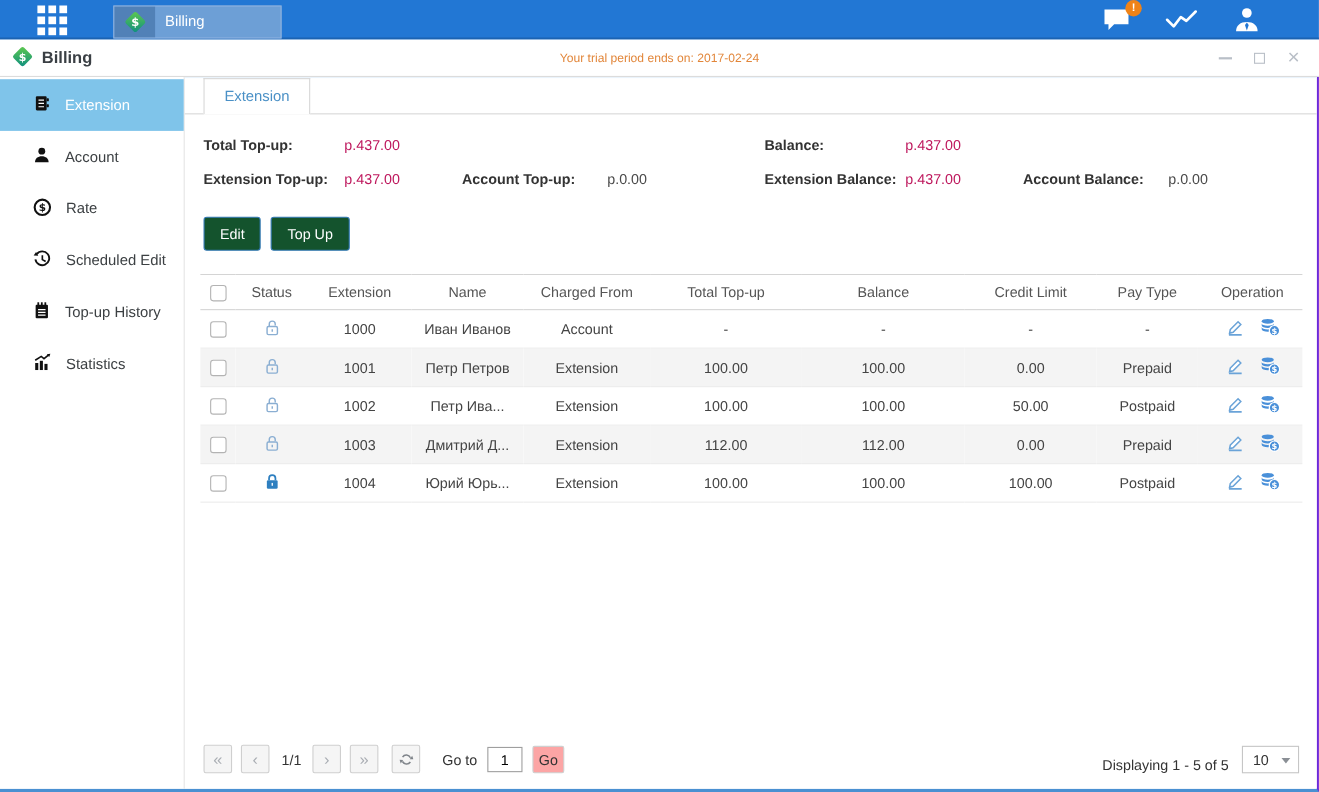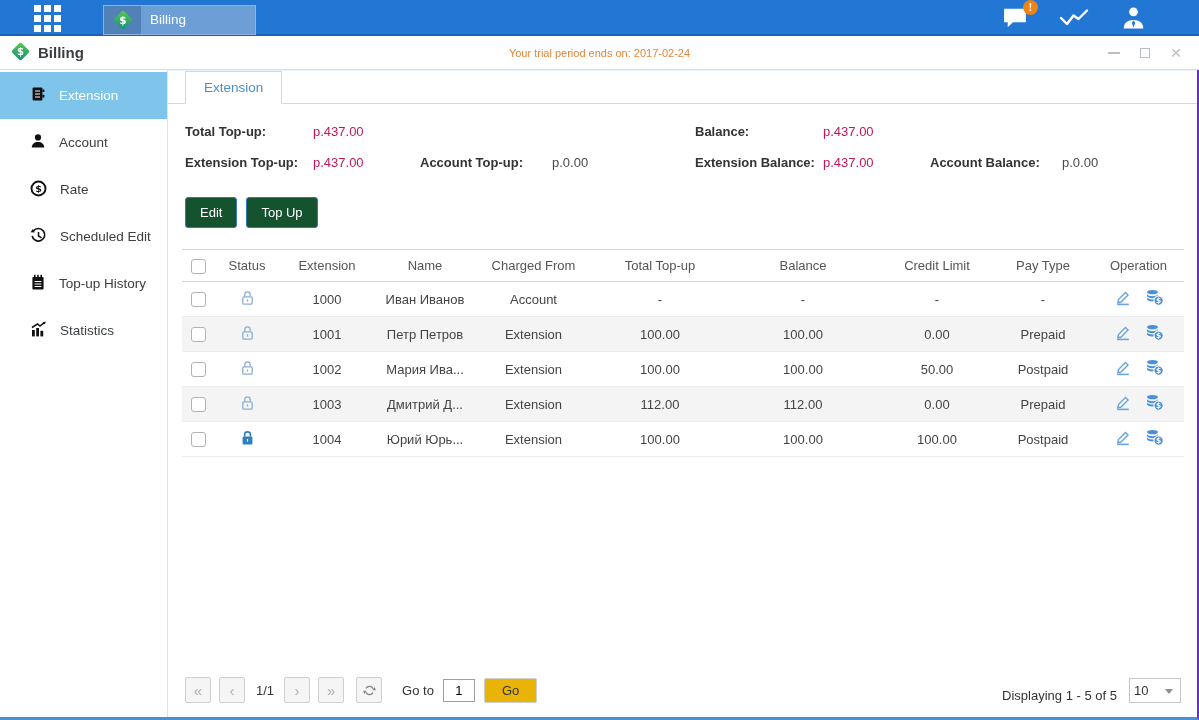--- a/index.html
+++ b/index.html
@@ -58,23 +58,23 @@
   tbody td { height:35px; text-align:center; border-bottom:1px solid #ececec; overflow:hidden; white-space:nowrap; }
   tbody tr:nth-child(even) { background:#f4f4f4; }
   .cb { display:inline-block; width:15px; height:15px; border:1px solid #b3b3b3; border-radius:3px; background:#fff; vertical-align:middle; cursor:pointer; }
   .op { display:inline-block; margin:0 7px; cursor:pointer; vertical-align:middle; }
   
   .pagination { height:46px; display:flex; align-items:center; padding:0 16px 8px 17px; flex:none; color:#333; }
   .pg-btn { width:26px; height:26px; border:1px solid #cfcfcf; background:#f5f5f5; border-radius:2px; display:flex; align-items:center; justify-content:center; color:#a9adb3; font-size:15px; margin-right:8px; cursor:pointer; }
   .pg-ind { margin:0 10px 0 3px; color:#333; }
   .goto-lbl { margin-left:12px; }
   .goto-input { width:32px; height:23px; border:1px solid #9f9f9f; text-align:center; margin:0 9px; font-size:13px; font-family:"Liberation Sans", sans-serif; }
-  .go-btn { padding:4px 17px; border:1px solid #cfcfcf; background:#eab308; border-radius:2px; font-size:13px; cursor:pointer; font-family:"Liberation Sans", sans-serif; color:#333; }
+  .go-btn { padding:4px 5px; border:1px solid #cfcfcf; background:#fca5a5; border-radius:2px; font-size:13px; cursor:pointer; font-family:"Liberation Sans", sans-serif; color:#333; }
   .pg-right { margin-left:auto; display:flex; align-items:flex-end; gap:12px; }
-  .pg-size { width:52px; height:25px; border:1px solid #c6c6c6; background:#fff; display:flex; align-items:center; padding-left:4px; cursor:pointer; position:relative; }
+  .pg-size { width:52px; height:25px; border:1px solid #c6c6c6; background:#fff; display:flex; align-items:center; padding-left:9px; cursor:pointer; position:relative; }
   .pg-size .arr { position:absolute; right:7px; top:10px; width:0; height:0; border-left:4px solid transparent; border-right:4px solid transparent; border-top:5px solid #8a8f95; }
 </style>
 </head>
 <body>
 
 <svg width="0" height="0" style="position:absolute">
   <defs>
     <linearGradient id="dg" x1="0" y1="0" x2="1" y2="1">
       <stop offset="0" stop-color="#5fc94e"></stop>
         <stop offset="1" stop-color="#0e8f80"></stop>
@@ -334,21 +334,21 @@
   <tr>
     <td><span class="cb"></span></td>
     <td><span><svg width="15" height="16" viewBox="0 0 15 16">
                     <g fill="none" stroke="#8aaed2" stroke-width="1.3">
                       <rect x="2.8" y="6.8" width="9.4" height="7.4" rx="1.3"></rect>
                       <path d="M4.8 6.8 V4.6 a2.7 2.7 0 0 1 5.4 0 V5.9"></path>
                       <path d="M7.5 9.4 v2.2"></path>
                     </g>
                   </svg></span></td>
     <td>1002</td>
-    <td>Мария Ива...</td>
+    <td>Петр Ива...</td>
     <td>Extension</td>
     <td>100.00</td>
     <td>100.00</td>
     <td>50.00</td>
     <td>Postpaid</td>
     <td><span class="op"><svg width="17" height="16" viewBox="0 0 17 16">
                     <path d="M4.5 9.5 L11.5 2.5 L14 5 L7 12 L3.8 12.8 Z" fill="#fff" stroke="#6aa3d8" stroke-width="1.4"></path>
                     <line x1="3.2" y1="14.4" x2="14.8" y2="14.4" stroke="#6aa3d8" stroke-width="1.6"></line>
                   </svg></span><span class="op"><svg width="19" height="17" viewBox="0 0 19 17">
                     <g fill="#4a90d9">

